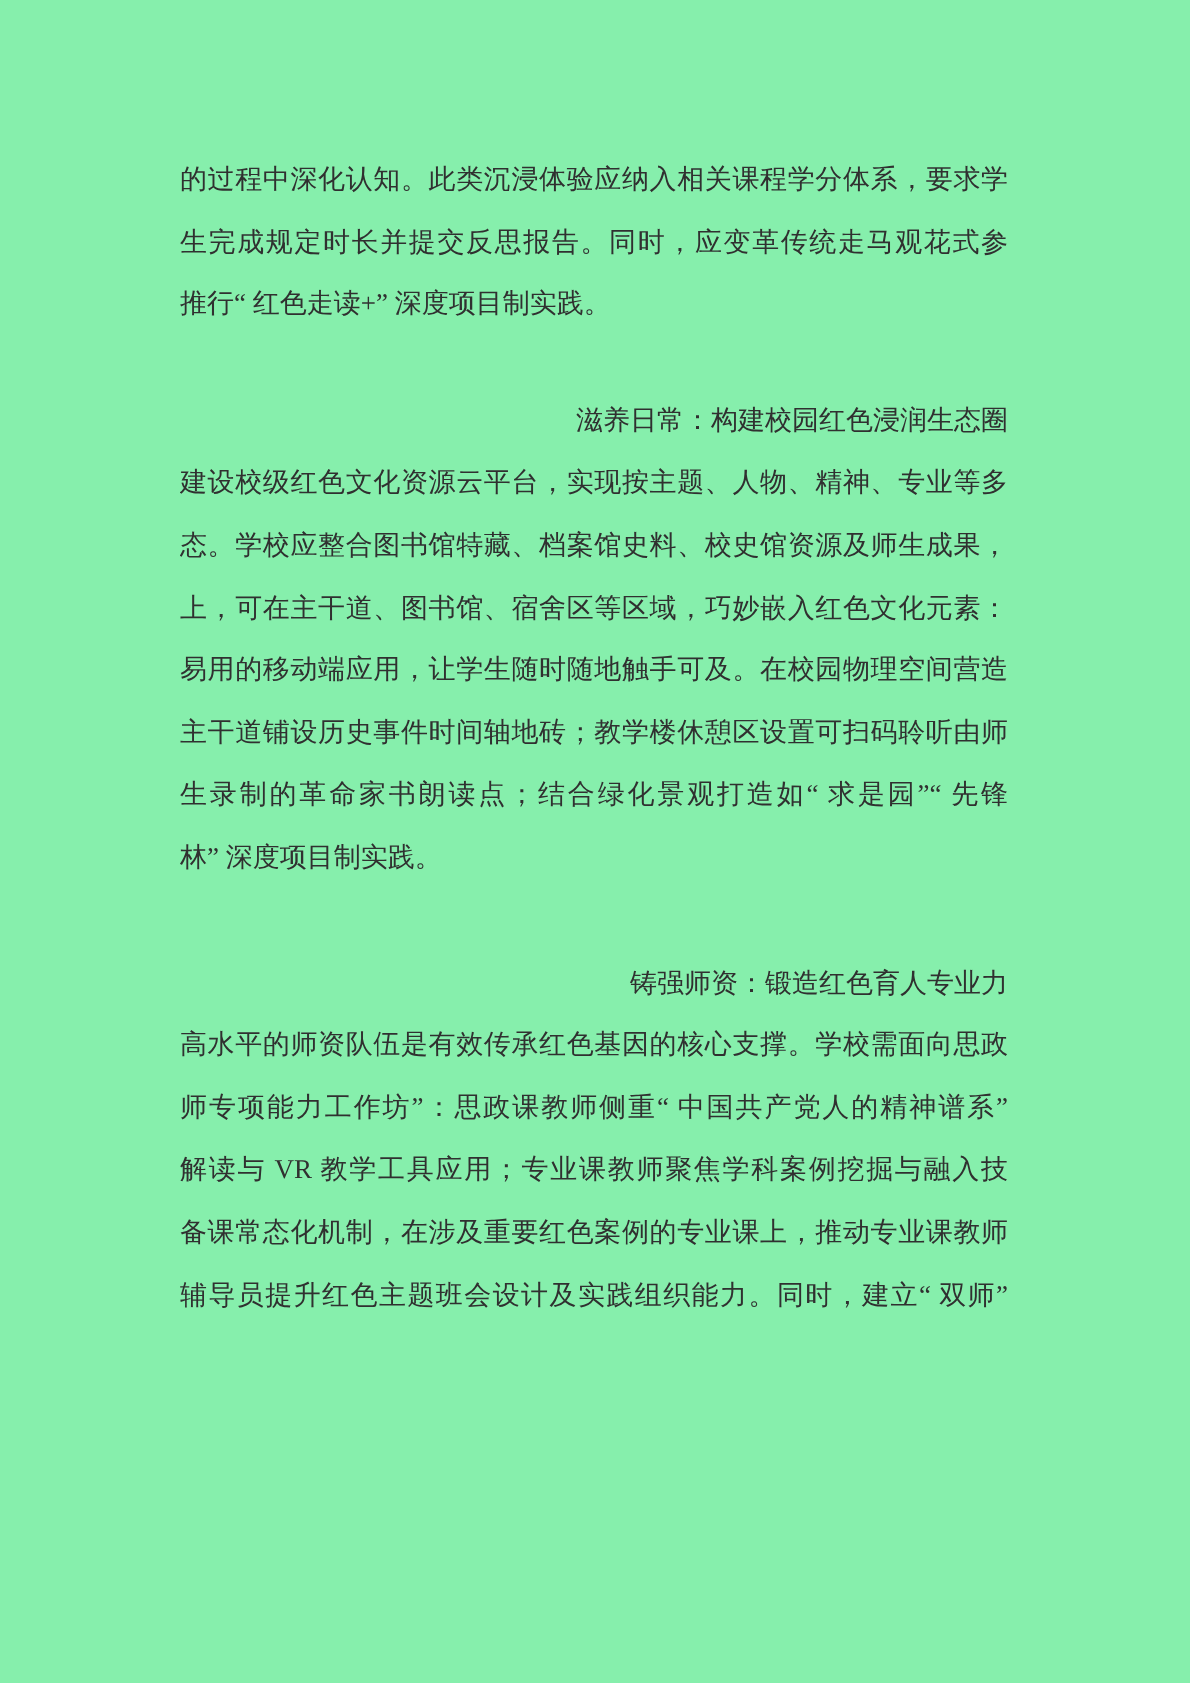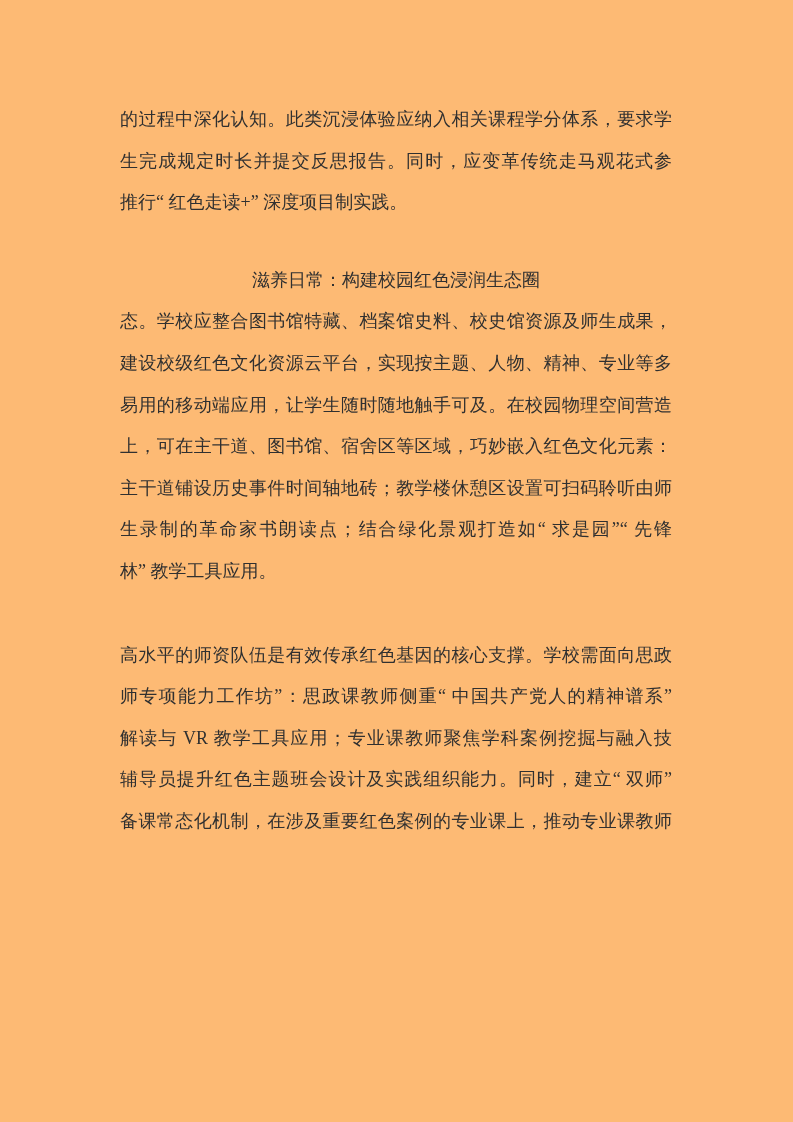--- a/index.html
+++ b/index.html
@@ -5,21 +5,21 @@
   html, body {
     margin: 0;
     padding: 0;
     background: #ffffff;
   }
   .page {
     position: relative;
     box-sizing: border-box;
     width: 793px;
     height: 1122px;
-    background: #fdba74;
+    background: #86efac;
     padding: 99px 121px 0 120px;
     font-family: "Liberation Serif", "DejaVu Serif", serif;
     font-size: 18px;
     color: #303030;
     overflow: hidden;
   }
   .line {
     height: 41.6px;
     line-height: 41.6px;
     overflow: hidden;
@@ -28,54 +28,55 @@
   .just {
     text-align: justify;
     text-align-last: justify;
     text-justify: inter-character;
   }
   .last {
     text-align: right;
     text-align-last: left;
   }
   .heading {
-    text-align: center;
+    text-align: right;
   }
   .blank-a { height: 36px; }
   .blank-b { height: 42px; }
 </style>
 </head>
 <body>
 
 <div class="page">
 
   <div class="para">
     <div class="line just">的过程中深化认知。此类沉浸体验应纳入相关课程学分体系，要求学</div>
     <div class="line just">生完成规定时长并提交反思报告。同时，应变革传统走马观花式参观，</div>
     <div class="line last">推行“ 红色走读+” 深度项目制实践。</div>
   </div>
 
   <div class="blank-a"></div>
 
   <div class="line heading">滋养日常：构建校园红色浸润生态圈</div>
 
   <div class="para">
+    <div class="line just">建设校级红色文化资源云平台，实现按主题、人物、精神、专业等多</div>
     <div class="line just">态。学校应整合图书馆特藏、档案馆史料、校史馆资源及师生成果，</div>
-    <div class="line just">建设校级红色文化资源云平台，实现按主题、人物、精神、专业等多</div>
+    <div class="line just">上，可在主干道、图书馆、宿舍区等区域，巧妙嵌入红色文化元素：</div>
     <div class="line just">易用的移动端应用，让学生随时随地触手可及。在校园物理空间营造</div>
-    <div class="line just">上，可在主干道、图书馆、宿舍区等区域，巧妙嵌入红色文化元素：</div>
     <div class="line just">主干道铺设历史事件时间轴地砖；教学楼休憩区设置可扫码聆听由师</div>
     <div class="line just">生录制的革命家书朗读点；结合绿化景观打造如“ 求是园”“ 先锋</div>
-    <div class="line last">林” 教学工具应用。</div>
+    <div class="line last">林” 深度项目制实践。</div>
   </div>
 
   <div class="blank-b"></div>
 
+  <div class="line heading">铸强师资：锻造红色育人专业力</div>
 
   <div class="para">
     <div class="line just">高水平的师资队伍是有效传承红色基因的核心支撑。学校需面向思政</div>
     <div class="line just">师专项能力工作坊”：思政课教师侧重“ 中国共产党人的精神谱系”</div>
     <div class="line just">解读与 VR 教学工具应用；专业课教师聚焦学科案例挖掘与融入技巧；</div>
+    <div class="line just">备课常态化机制，在涉及重要红色案例的专业课上，推动专业课教师</div>
     <div class="line just">辅导员提升红色主题班会设计及实践组织能力。同时，建立“ 双师”</div>
-    <div class="line just">备课常态化机制，在涉及重要红色案例的专业课上，推动专业课教师</div>
   </div>
 
 </div>
 
 </body></html>

